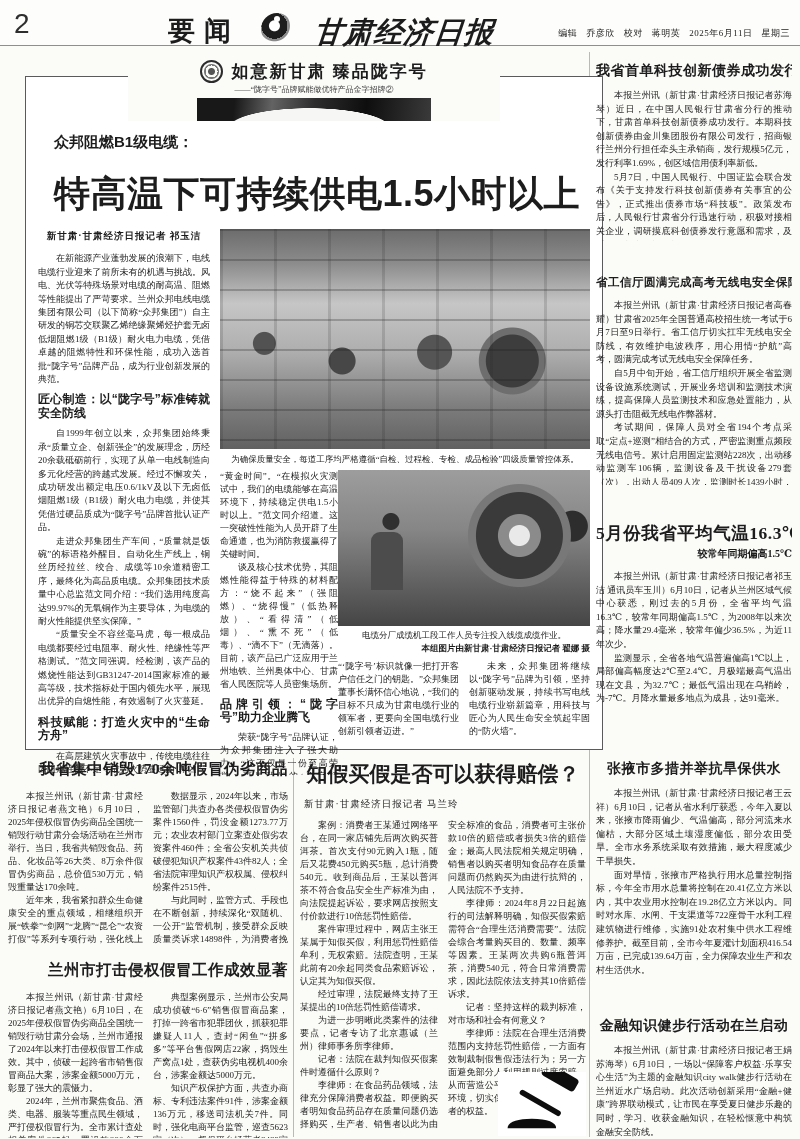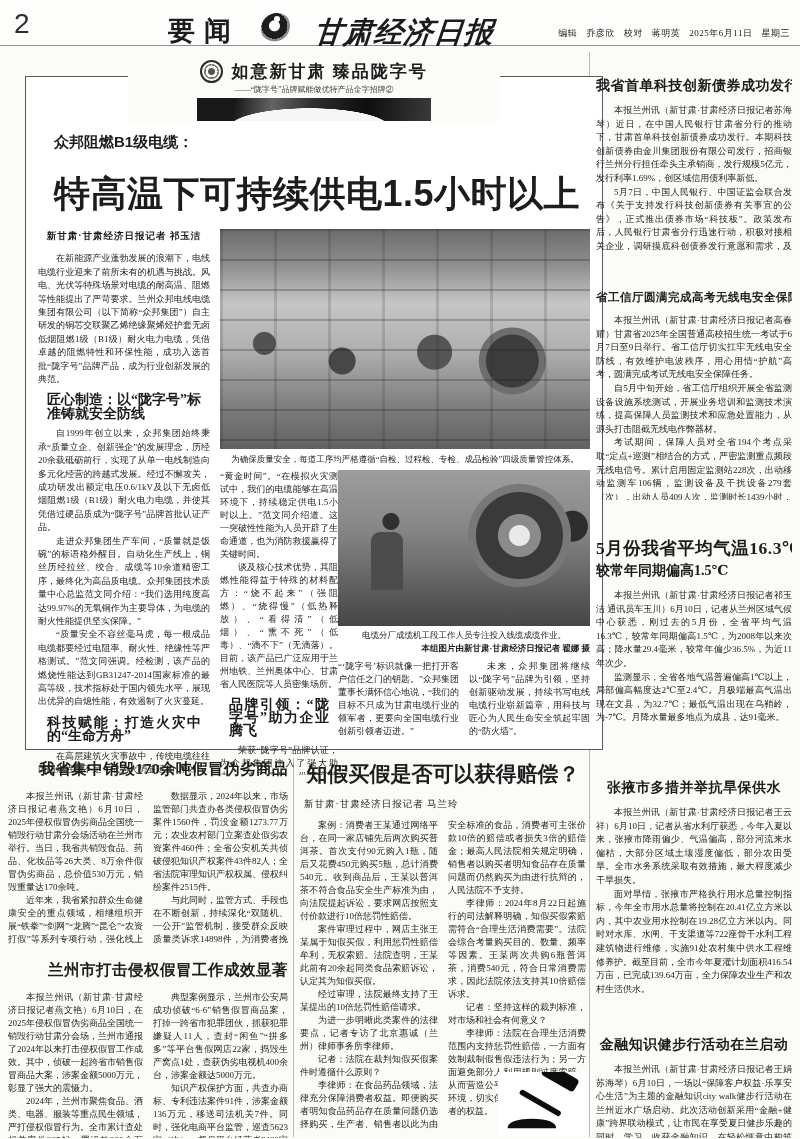--- a/index.html
+++ b/index.html
@@ -23,21 +23,21 @@
 .emblem{width:23px;height:23px;border:2px solid #2c2c2c;border-radius:50%;background:radial-gradient(circle,#555 0 3px,transparent 4px),radial-gradient(circle at 50% 50%,transparent 0 6px,#777 6px 7px,transparent 8px);flex:none}
 .banner-title{font-size:17px;font-weight:bold;letter-spacing:2px;white-space:nowrap}
 .banner-sub{font-size:8px;color:#3c3c3c;margin-top:1px}
 .banner-strip{width:234px;height:23px;margin:3px auto 0;background:radial-gradient(ellipse at 48% 130%,#f6f6f4 0 46%,transparent 47%),linear-gradient(96deg,#181818 0 16%,#636363 32%,#2d2d2d 50%,#0e0e0e 72%,#3a3a3a 100%)}
 .kicker{font-size:15px;font-weight:bold;margin:4px 0 18px 16px;font-family:"Liberation Sans","DejaVu Sans",sans-serif}
 .main-headline{font-size:36px;font-weight:900;font-family:"Liberation Sans","DejaVu Sans",sans-serif;margin:0 2px 10px 16px;letter-spacing:.5px;white-space:nowrap}
 .mbody{display:flex;gap:10px;height:546px;overflow:hidden}
 .mcol1{width:172px;flex:none;overflow:hidden;font-size:9px;line-height:13.4px;text-align:justify}
 .byline{text-align:center;font-size:9.5px;letter-spacing:1px;margin:1px 0 9px;font-weight:bold}
 p.t{text-indent:2em}
-.subhead{font-weight:bold;font-size:14px;margin:7px 9px;font-family:Liberation Serif, serif}
+.subhead{font-weight:bold;font-size:12px;margin:7px 0;font-family:Liberation Sans, sans-serif}
 .mright{flex:1;display:flex;flex-direction:column;overflow:hidden}
 .photo1{height:220px;background:
  radial-gradient(circle at 79% 60%,#3d3d3d 0 26px,#6e6e6e 27px 33px,transparent 34px),
  radial-gradient(circle at 58% 56%,#555 0 17px,transparent 18px),
  radial-gradient(circle at 33% 60%,#474747 0 13px,transparent 14px),
  radial-gradient(circle at 12% 52%,#525252 0 11px,transparent 12px),
  linear-gradient(180deg,#6c6c6c 0,#8d8d8d 16%,#c6c6c6 34%,#aeaeae 56%,#7b7b7b 82%,#616161 100%)}
 .photo1::before{content:"";display:block;width:100%;height:100%;background:
  repeating-linear-gradient(90deg,rgba(35,35,35,.16) 0 3px,transparent 3px 54px),
  repeating-linear-gradient(180deg,rgba(25,25,25,.25) 0 2px,transparent 2px 30px)}
@@ -54,21 +54,21 @@
 .cap2{font-size:8.5px;text-align:center;padding:4px 2px 1px}
 .credit{font-size:8.5px;font-weight:bold;text-align:right;padding-bottom:5px}
 .row3{display:flex;gap:10px;flex:1;overflow:hidden}
 .mcol3,.mcol4{flex:1;font-size:9px;line-height:13px;text-align:justify;overflow:hidden}
 
 .sidebar{position:absolute;left:596px;top:52px;width:196px;height:1086px;overflow:hidden}
 .sb-art{overflow:hidden}
 .sb-title{font-size:14px;font-weight:bold;text-align:center;letter-spacing:.5px;margin-bottom:9px;white-space:nowrap}
 .sb-title.small{font-size:11.5px}
 .sb-title.big{font-size:17.5px;margin-bottom:2px}
-.sb-sub{font-size:14px;font-weight:bold;text-align:left;margin-bottom:9px}
+.sb-sub{font-size:10px;font-weight:bold;text-align:right;margin-bottom:9px}
 .sb-body{font-size:9px;line-height:13.6px;text-align:justify;overflow:hidden}
 
 .bl{position:absolute;left:8px;top:756px;width:280px;height:382px;overflow:hidden}
 .bl-title{font-size:15.5px;font-weight:bold;text-align:right;letter-spacing:.5px;margin:3px 0 10px;white-space:nowrap}
 .cols2{display:flex;gap:10px}
 .c{flex:1;font-size:9px;line-height:13px;text-align:justify;overflow:hidden}
 
 .bm{position:absolute;left:300px;top:756px;width:286px;height:382px;overflow:hidden}
 .bm-title{font-size:21px;font-weight:900;font-family:"Liberation Sans","DejaVu Sans",sans-serif;text-align:center;margin:4px 0 10px;white-space:nowrap}
 .bm-byline{font-size:9.5px;letter-spacing:1px;font-weight:normal;margin:0 0 8px 4px}
@@ -145,21 +145,21 @@
             </div>
           </div>
         </div>
       </div>
     </div>
   </div>
 </div>
 
 <div class="sidebar">
 
-  <div class="sb-art" style="margin-top:25px">
+  <div class="sb-art" style="margin-top:10px">
     <div class="sb-title">我省首单科技创新债券成功发行</div>
     <div class="sb-body" style="height:152px">
       <p class="t">本报兰州讯（新甘肃·甘肃经济日报记者苏海琴）近日，在中国人民银行甘肃省分行的推动下，甘肃首单科技创新债券成功发行。本期科技创新债券由金川集团股份有限公司发行，招商银行兰州分行担任牵头主承销商，发行规模5亿元，发行利率1.69%，创区域信用债利率新低。</p>
       <p class="t">5月7日，中国人民银行、中国证监会联合发布《关于支持发行科技创新债券有关事宜的公告》，正式推出债券市场“科技板”。政策发布后，人民银行甘肃省分行迅速行动，积极对接相关企业，调研摸底科创债券发行意愿和需求，及时做好发债服务工作。</p>
     </div>
   </div>
 
   <div class="sb-art" style="margin-top:34px">
     <div class="sb-title small">省工信厅圆满完成高考无线电安全保障任务</div>
     <div class="sb-body" style="height:186px">

